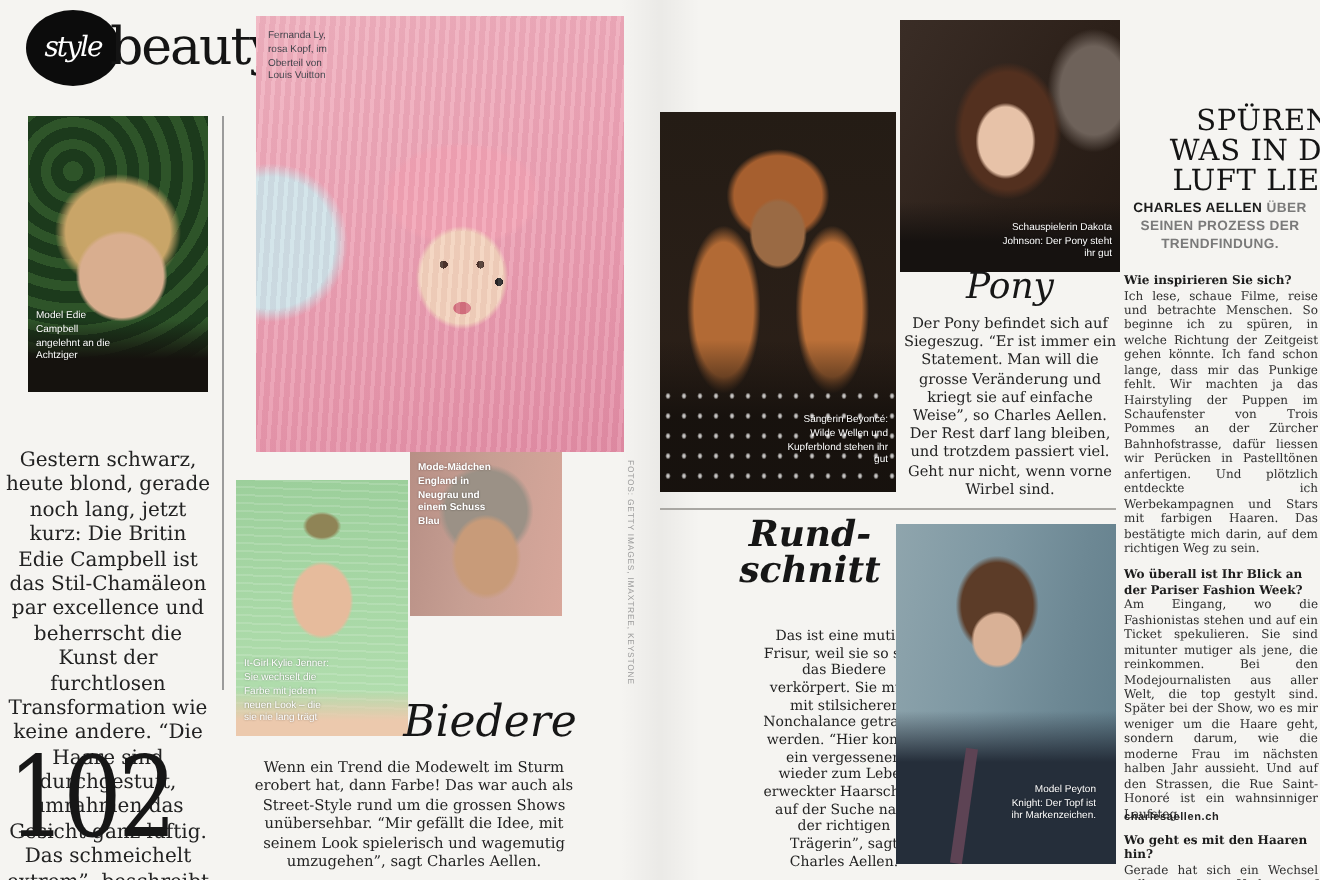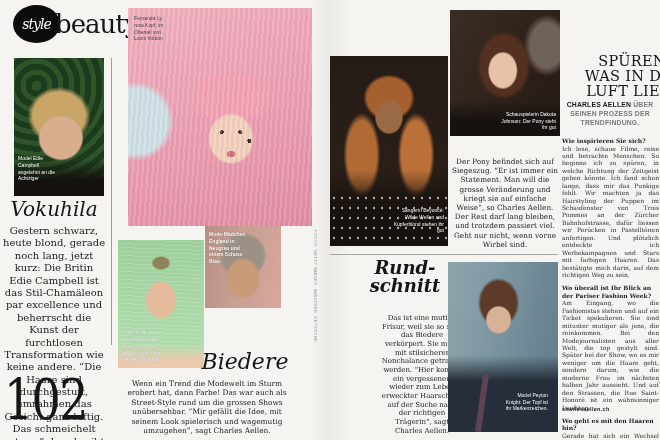--- a/index.html
+++ b/index.html
@@ -121,21 +121,20 @@
     <div class="logo-circle">
       <span>style</span>
     </div>
     <span class="logo-beauty">beauty</span>
   </div>
 
   <div class="ph ph-edie">
     <div class="cap cap-edie">Model Edie Campbell angelehnt an die Achtziger</div>
   </div>
   <div class="abs vrule"></div>
-  <h2 class="abs h-ital h-vokuhila">Vokuhila</h2>
   <p class="abs t-vokuhila">Gestern schwarz, heute blond, gerade noch lang, jetzt kurz: Die Britin Edie Campbell ist das Stil-Chamäleon par excellence und beherrscht die Kunst der furchtlosen Transformation wie keine andere. “Die Haare sind durchgestuft, umrahmen das Gesicht ganz luftig. Das schmeichelt extrem”, beschreibt Charles Aellen. Aber nur, wenn sie frisch, gepflegt und frei von Stylingprodukten sind. Das ist das Nonkonforme, Moderne daran.</p>
   <div class="abs pagenum">102</div>
 
   <div class="ph ph-pink">
     <div class="cap cap-pink">Fernanda Ly, rosa Kopf, im Oberteil von Louis Vuitton</div>
   </div>
   <div class="ph ph-kylie">
     <div class="cap cap-kylie">It-Girl Kylie Jenner: Sie wechselt die Farbe mit jedem neuen Look – die sie nie lang trägt</div>
   </div>
   <div class="ph ph-grey">
@@ -144,20 +143,21 @@
   <div class="abs vcred">FOTOS: GETTY IMAGES, IMAXTREE, KEYSTONE</div>
   <h2 class="abs h-ital h-pastell">Biedere</h2>
   <p class="abs t-pastell">Wenn ein Trend die Modewelt im Sturm erobert hat, dann Farbe! Das war auch als Street-Style rund um die grossen Shows unübersehbar. “Mir gefällt die Idee, mit seinem Look spielerisch und wagemutig umzugehen”, sagt Charles Aellen.</p>
 
   <div class="ph ph-beyonce">
     <div class="cap cap-beyonce">Sängerin Beyoncé: Wilde Wellen und Kupferblond stehen ihr gut</div>
   </div>
   <div class="ph ph-dakota">
     <div class="cap cap-dakota">Schauspielerin Dakota Johnson: Der Pony steht ihr gut</div>
   </div>
+  <h2 class="abs h-ital h-pony">Pony</h2>
   <p class="abs t-pony">Der Pony befindet sich auf Siegeszug. “Er ist immer ein Statement. Man will die grosse Veränderung und kriegt sie auf einfache Weise”, so Charles Aellen. Der Rest darf lang bleiben, und trotzdem passiert viel. Geht nur nicht, wenn vorne Wirbel sind.</p>
 
   <div class="abs hrule"></div>
   <h2 class="abs h-ital h-rund pre">Rund-
 schnitt</h2>
   <p class="abs t-rund">Das ist eine mutige Frisur, weil sie so sehr das Biedere verkörpert. Sie muss mit stilsicherer Nonchalance getragen werden. “Hier kommt ein vergessener, wieder zum Leben erweckter Haarschnitt auf der Suche nach der richtigen Trägerin”, sagt Charles Aellen.</p>
   <div class="ph ph-peyton">
     <div class="cap cap-peyton">Model Peyton Knight: Der Topf ist ihr Markenzeichen.</div>
   </div>
 

